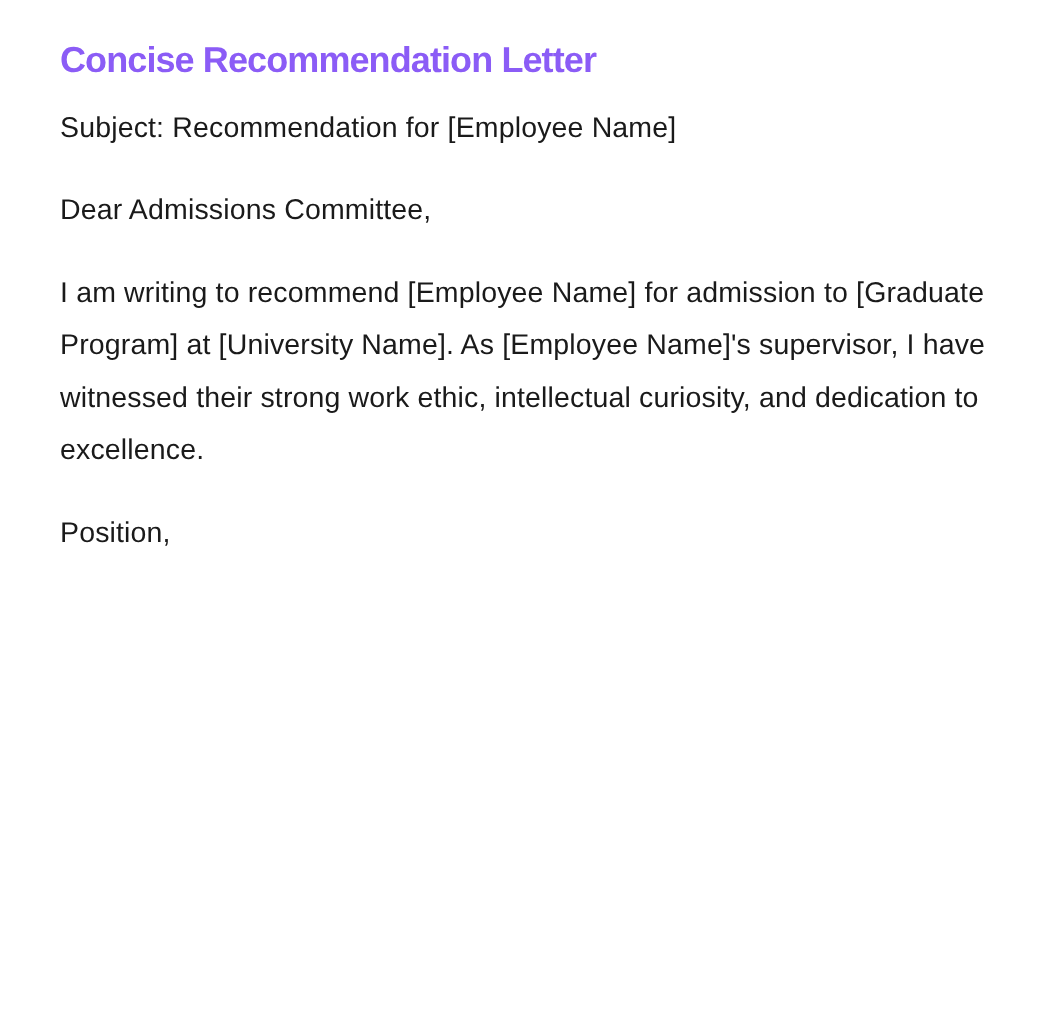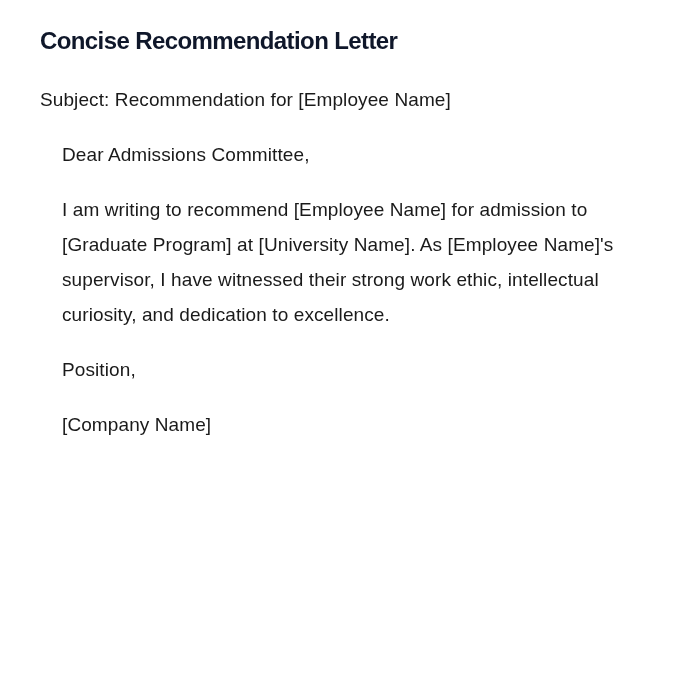--- a/index.html
+++ b/index.html
@@ -1,25 +1,24 @@
 <!DOCTYPE html>
 <html><head>
   <meta charset="utf-8">
   <style>
     html, body { margin: 0; padding: 0; background: #ffffff; }
     body { width: 700px; height: 676px; overflow: hidden; position: relative; font-family: "Liberation Sans", sans-serif; color: #1a1a1a; }
     .doc { position: absolute; left: 40px; top: 24px; width: 620px; }
-    .title { font-size: 24px; font-weight: bold; letter-spacing: -0.6px; margin: 0; height: 34px; line-height: 34px; color: #0f172a; }
+    .title { font-size: 24px; font-weight: bold; letter-spacing: -0.6px; margin: 0; height: 34px; line-height: 34px; color: #8b5cf6; }
     p { margin: 0; font-size: 19px; line-height: 35px; letter-spacing: 0.1px; }
-    .subject { margin-top: 24px; }
-    .gap { margin-top: 20px; margin-left: 22px; }
+    .subject { margin-top: 10px; }
+    .gap { margin-top: 20px; }
   </style>
 </head>
 <body>
 
 <div class="doc">
   <h1 class="title">Concise Recommendation Letter</h1>
   <p class="subject">Subject: Recommendation for [Employee Name]</p>
   <p class="gap">Dear Admissions Committee,</p>
   <p class="gap">I am writing to recommend [Employee Name] for admission to [Graduate Program] at [University Name]. As [Employee Name]'s supervisor, I have witnessed their strong work ethic, intellectual curiosity, and dedication to excellence.</p>
   <p class="gap">Position,</p>
-  <p class="gap">[Company Name]</p>
 </div>
 
 </body></html>

